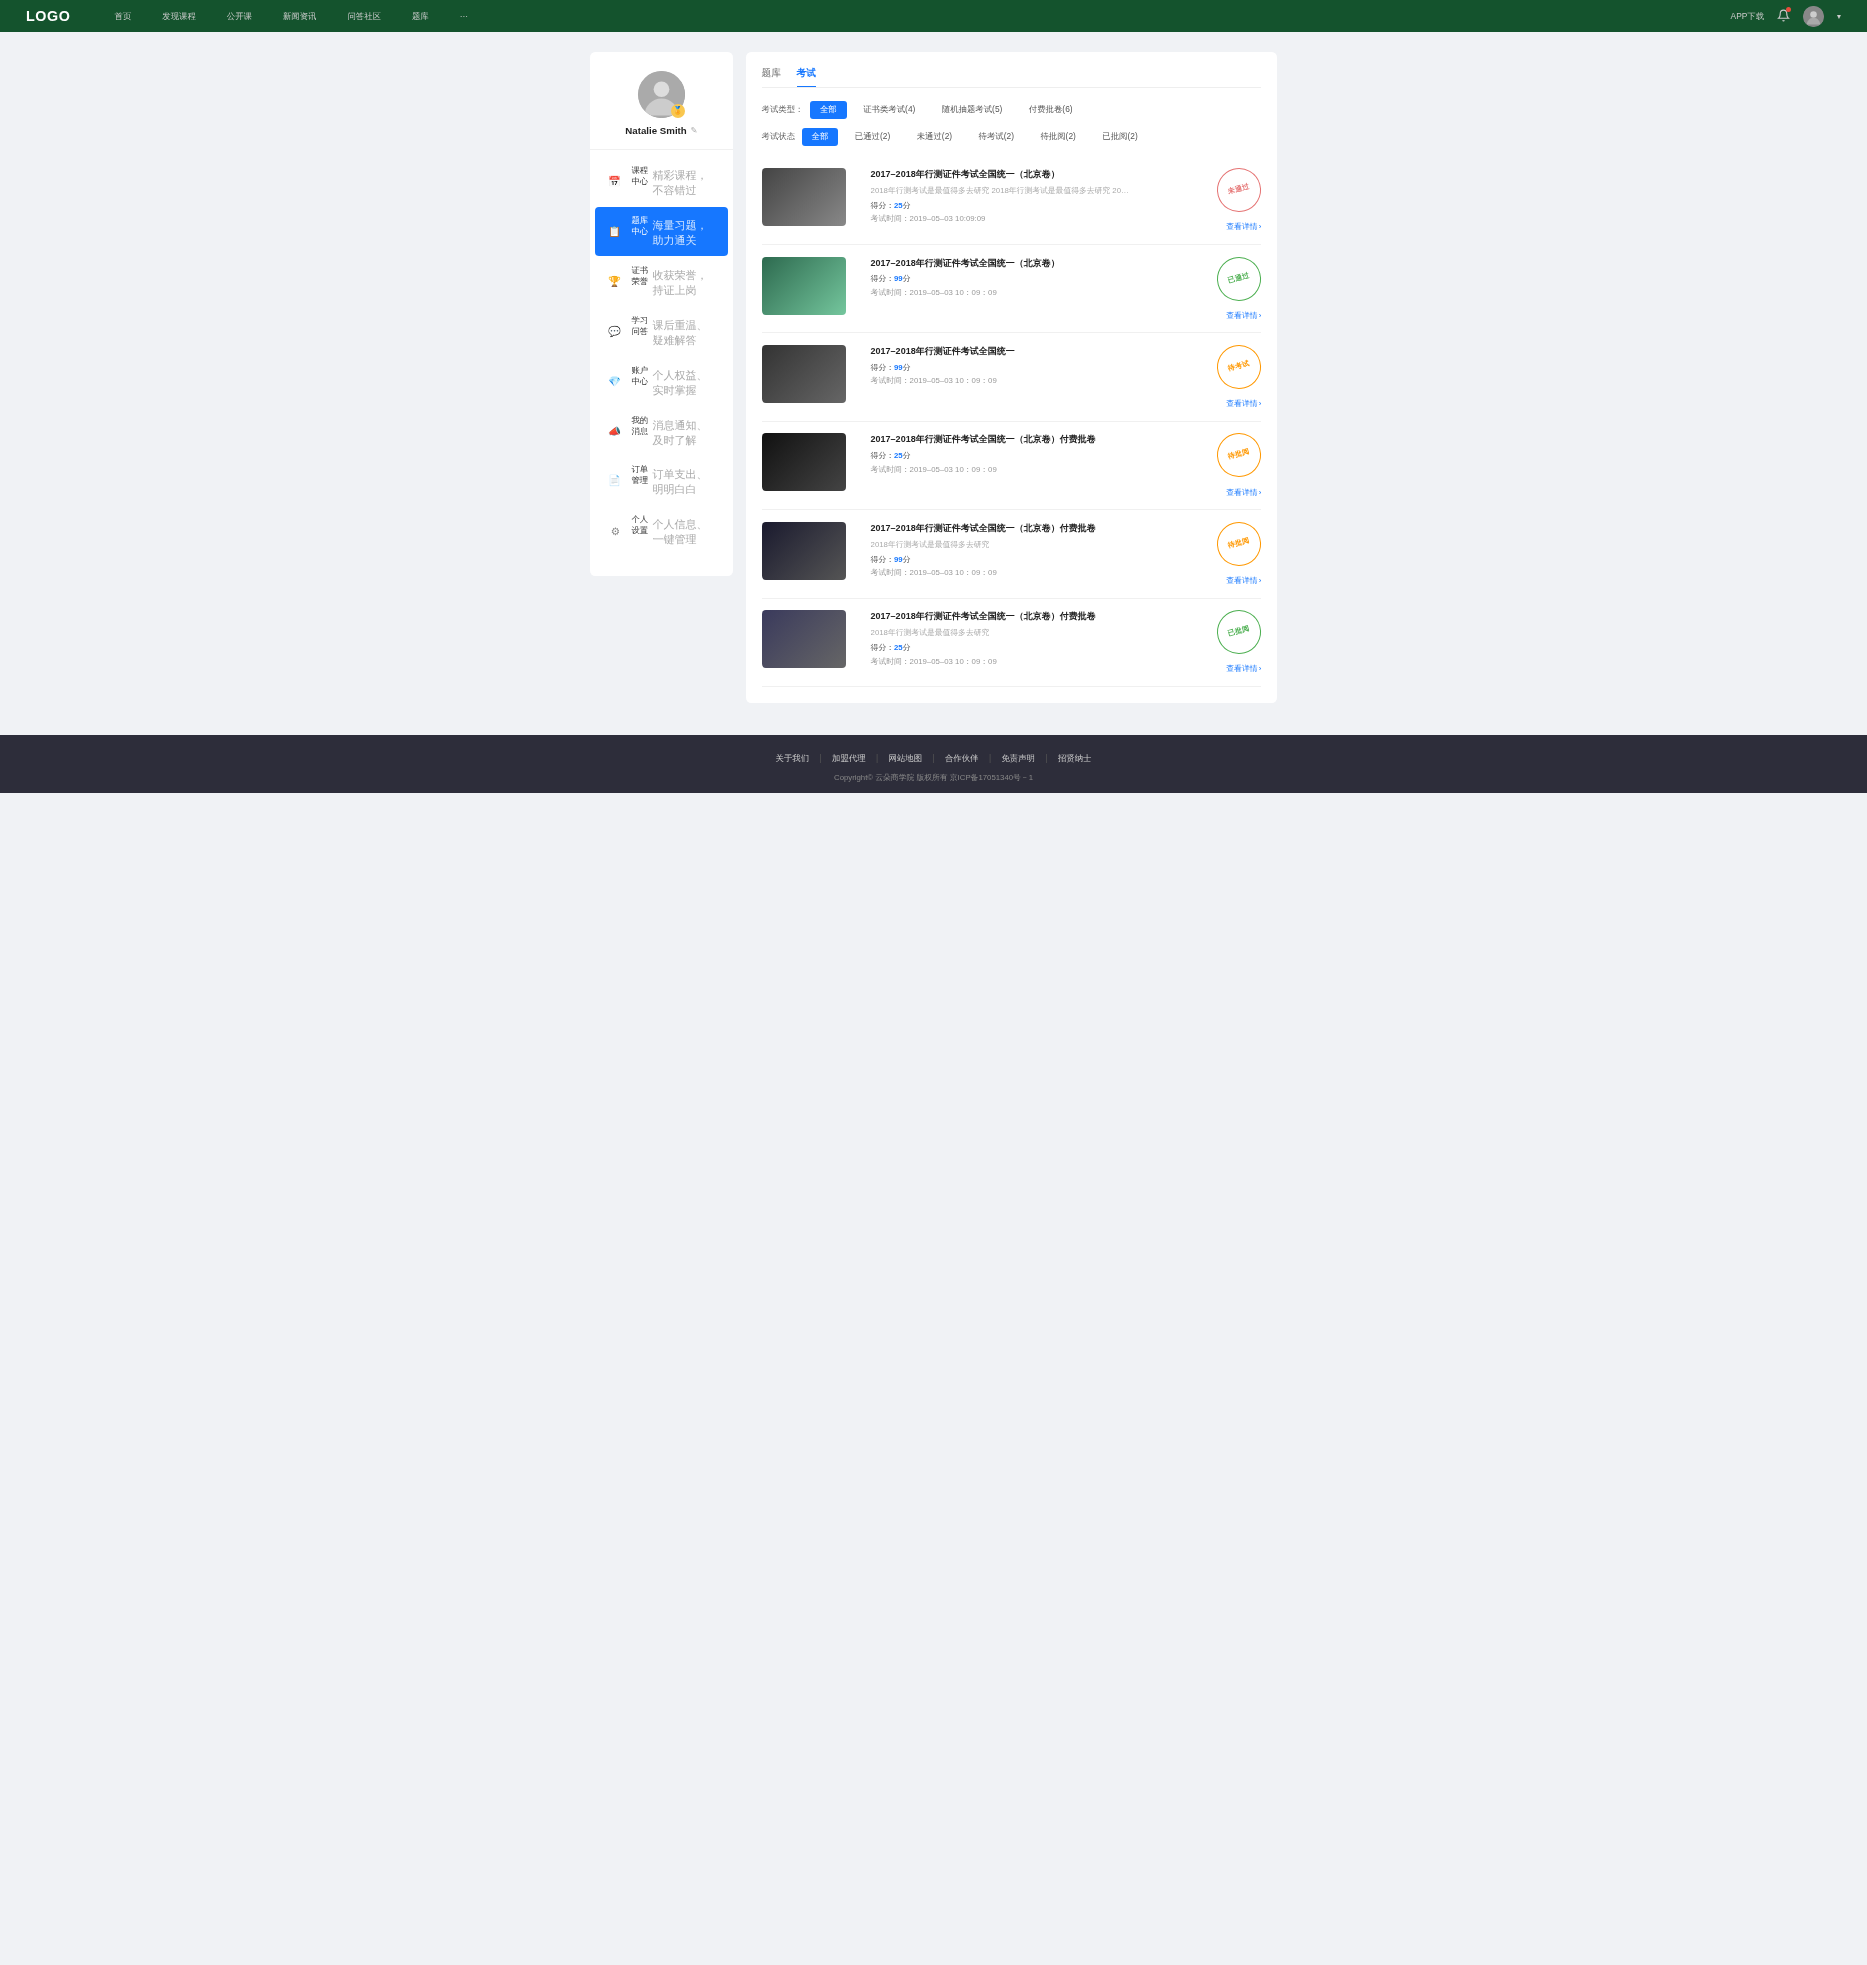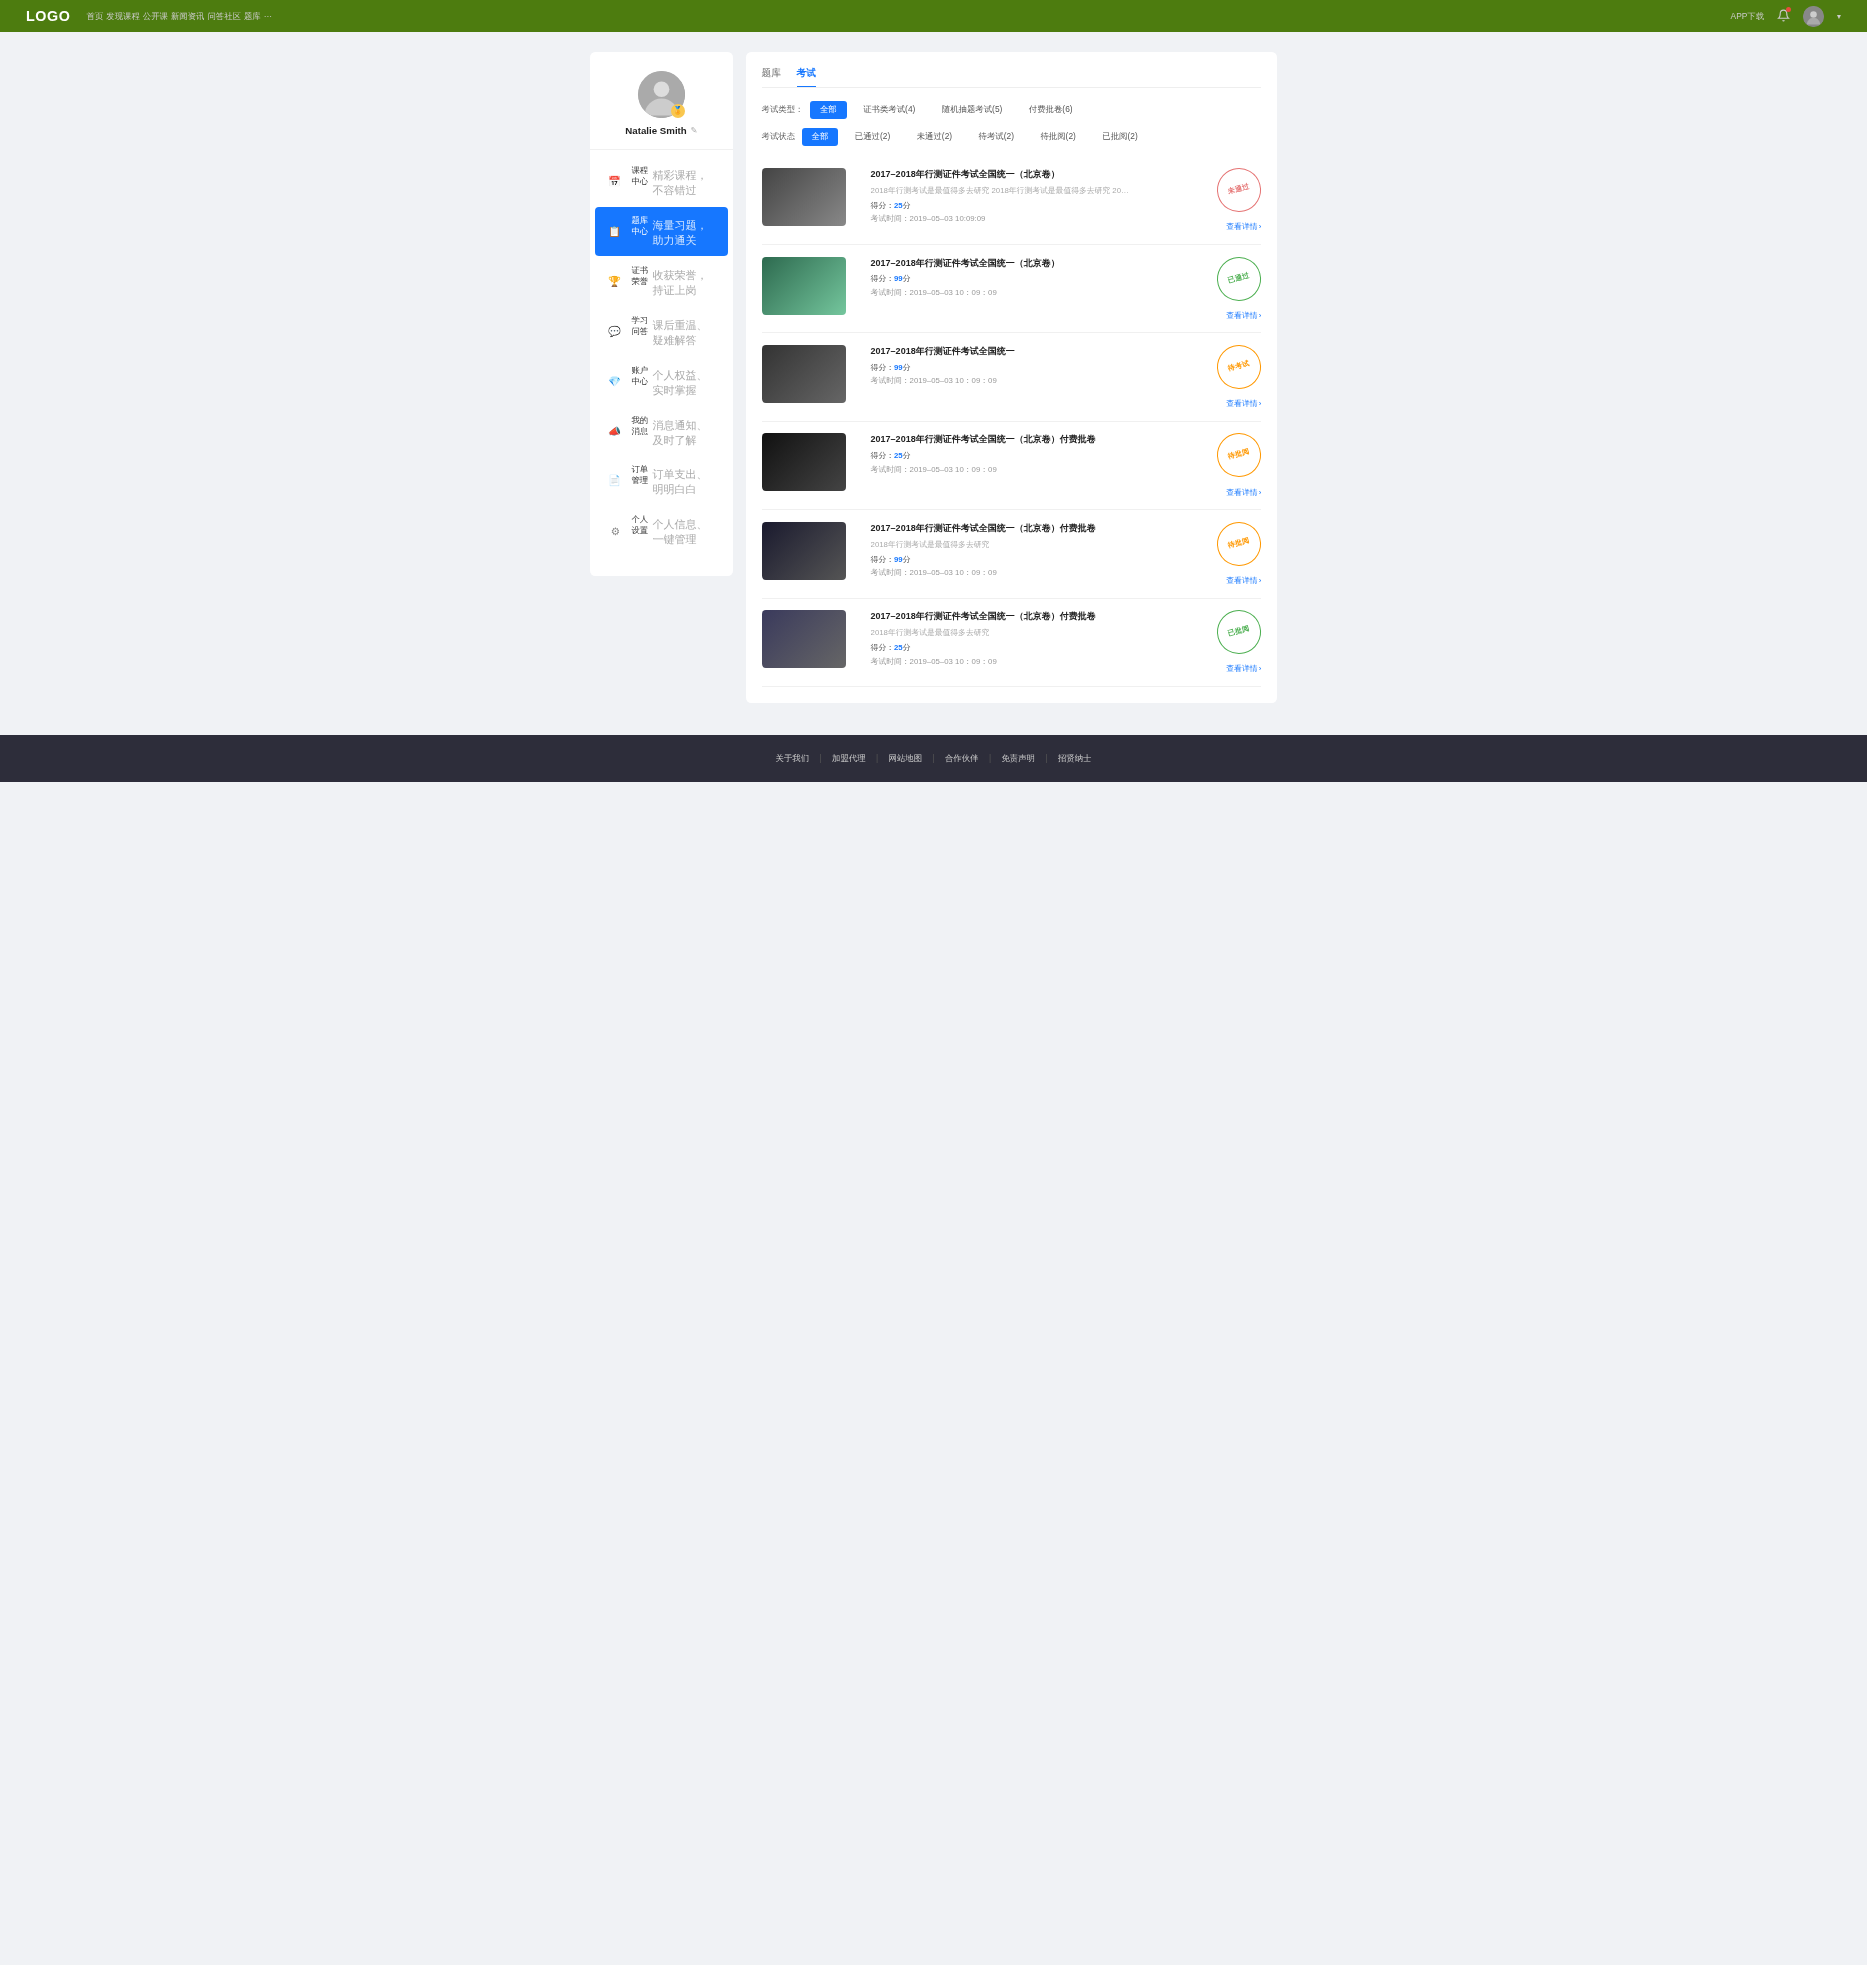--- a/index.html
+++ b/index.html
@@ -1,25 +1,25 @@
 <!DOCTYPE html>
 <html style="font-size:10.4px"><head>
   <meta charset="utf-8">
   <style>
     * { box-sizing: border-box; margin: 0; padding: 0; }
     body { font-family: "PingFang SC", "Microsoft YaHei", sans-serif; background: #f0f2f5; min-height: 100vh; }
 
     
     .navbar {
-      background: #4d7c0f;
+      background: #14532d;
       height: 32px;
       display: flex;
       align-items: center;
       padding: 0 26px;
-      gap: 3px;
+      gap: 31px;
       position: sticky;
       top: 0;
       z-index: 100;
     }
     .navbar .logo {
       font-size: 14.3px;
       font-weight: 900;
       color: white;
       letter-spacing: 0.6px;
       margin-right: 13px;
@@ -602,14 +602,15 @@
       <span>加盟代理</span>
       <span class="sep">|</span>
       <span>网站地图</span>
       <span class="sep">|</span>
       <span>合作伙伴</span>
       <span class="sep">|</span>
       <span>免责声明</span>
       <span class="sep">|</span>
       <span>招贤纳士</span>
     </div>
+  <div class="footer-copy">Copyright© 云朵商学院  版权所有    京ICP备17051340号－1</div>
 </footer>
 
 
 </body></html>

